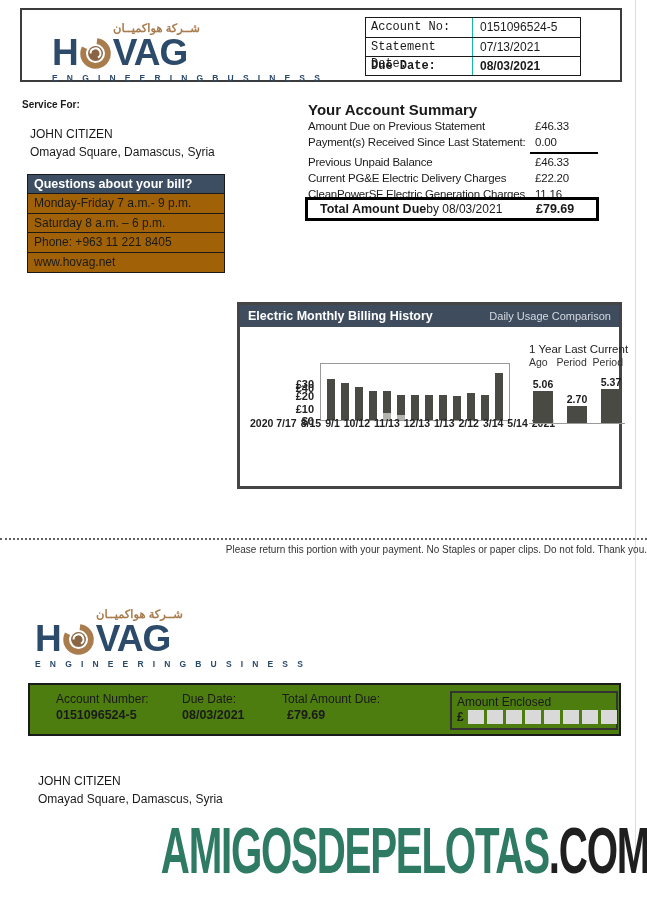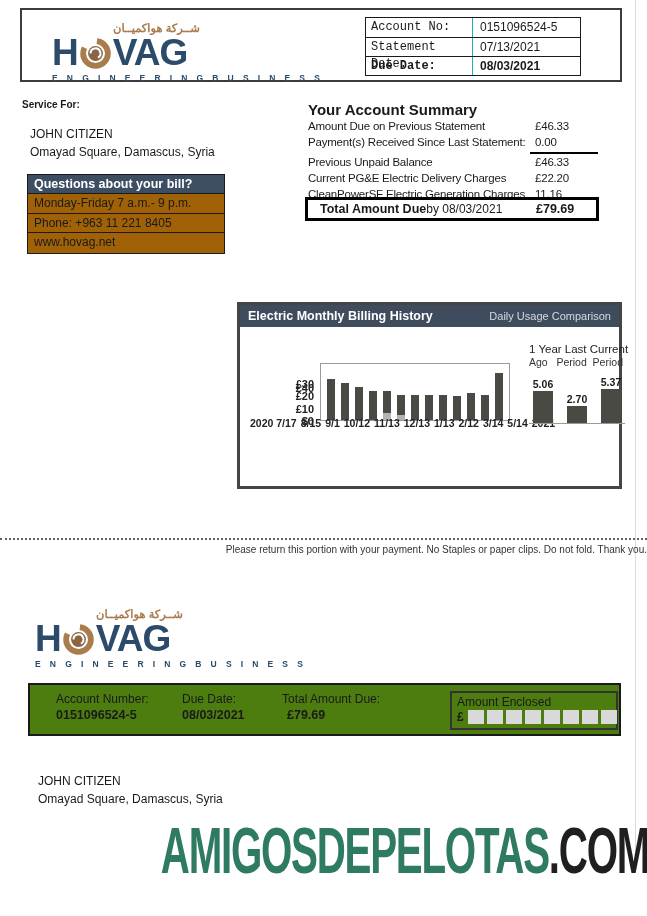--- a/index.html
+++ b/index.html
@@ -135,20 +135,21 @@
     </div>
 
   <div class="service-title">Service For:</div>
   <div class="service-name">JOHN CITIZEN</div>
   <div class="service-addr">Omayad Square, Damascus, Syria</div>
 
   <div class="qbox">
     <div class="qbox-header">Questions about your bill?</div>
     <div id="q-rows">
         <div class="q-row">Monday-Friday 7 a.m.- 9 p.m.</div>
+        <div class="q-row">Saturday 8 a.m. – 6 p.m.</div>
         <div class="q-row">Phone: +963 11 221 8405</div>
         <div class="q-row">www.hovag.net</div>
       </div>
   </div>
 
   <div class="summary-title">Your Account Summary</div>
   <div class="summary-rows" id="summary-rows">
       <div class="sum-row">
         <div class="sum-label">Amount Due on Previous Statement</div>
         <div class="sum-value">£46.33</div>

